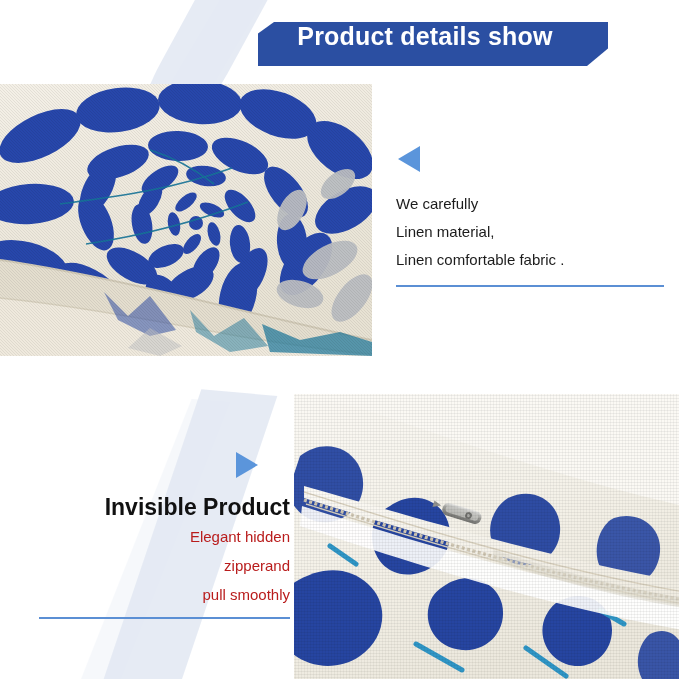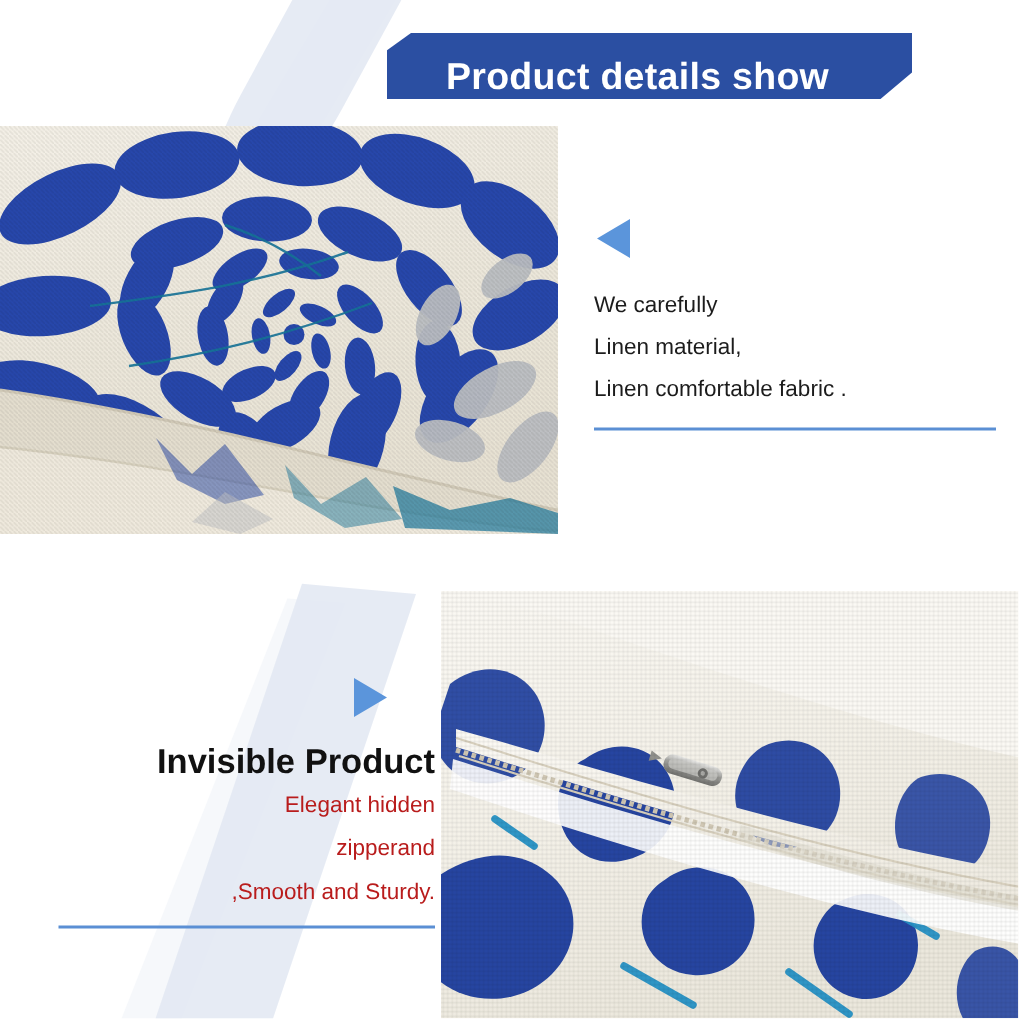--- a/index.html
+++ b/index.html
@@ -63,21 +63,21 @@
 
   
   .banner {
     position: absolute;
     left: 258px;
     top: 22px;
     width: 350px;
     height: 44px;
     background: #2b4fa2;
     display: flex;
-    align-items: flex-end;
+    align-items: flex-start;
     justify-content: center;
     -webkit-clip-path: polygon(16px 0, 100% 0, 100% 60%, 94% 100%, 16px 100%, 0 100%, 0 26%);
     clip-path: polygon(16px 0, 100% 0, 100% 60%, 94% 100%, 16px 100%, 0 100%, 0 26%);
   }
   .banner-text {
     color: #ffffff;
     font-size: 25px;
     font-weight: bold;
     letter-spacing: .2px;
     white-space: nowrap;
@@ -384,18 +384,18 @@
   </div>
 
   <div class="block-left">
     <div class="arrow-wrap-left">
       <div class="arrow arrow-right"></div>
     </div>
     <div class="heading-left">Invisible Product</div>
     <div class="copy-left">
       <div>Elegant hidden</div>
       <div>zipperand</div>
-      <div>,Smooth and Sturdy.</div>
+      <div>pull smoothly</div>
     </div>
     <div class="rule rule-left"></div>
   </div>
 
 </div>
 
 </body></html>

